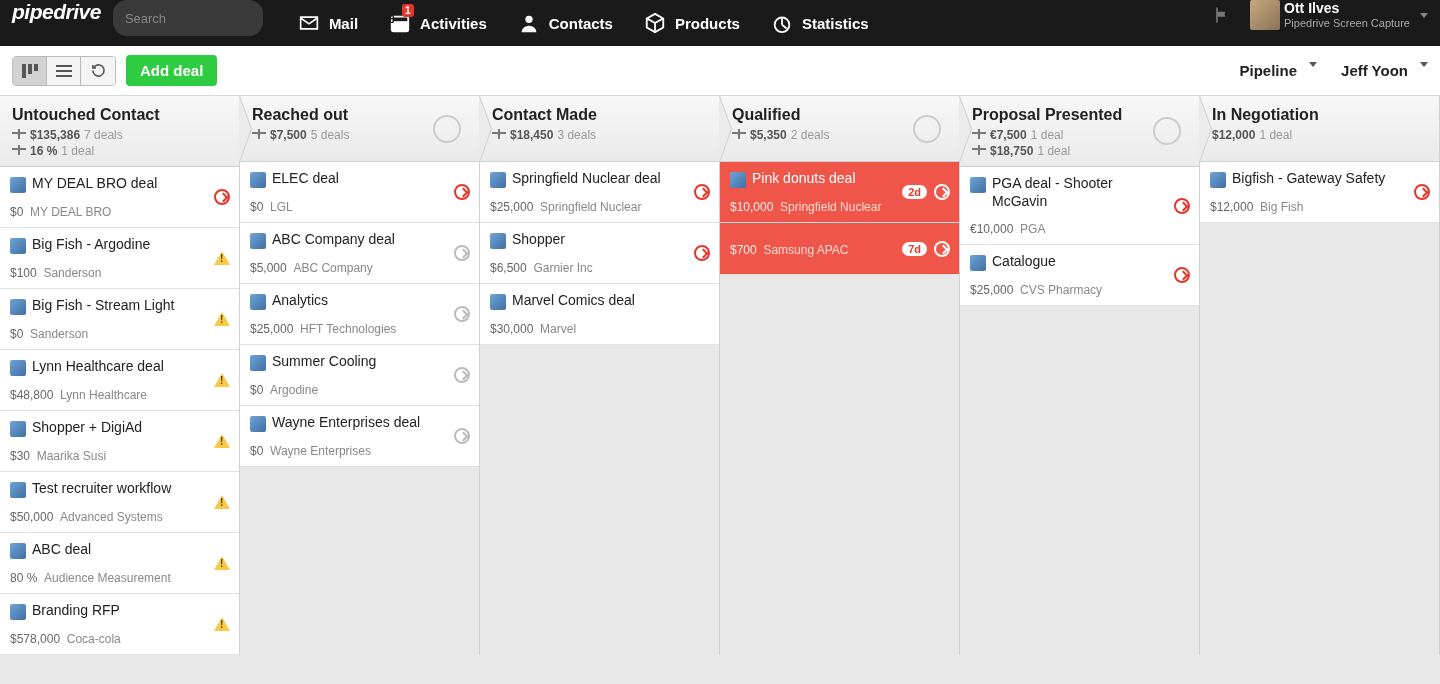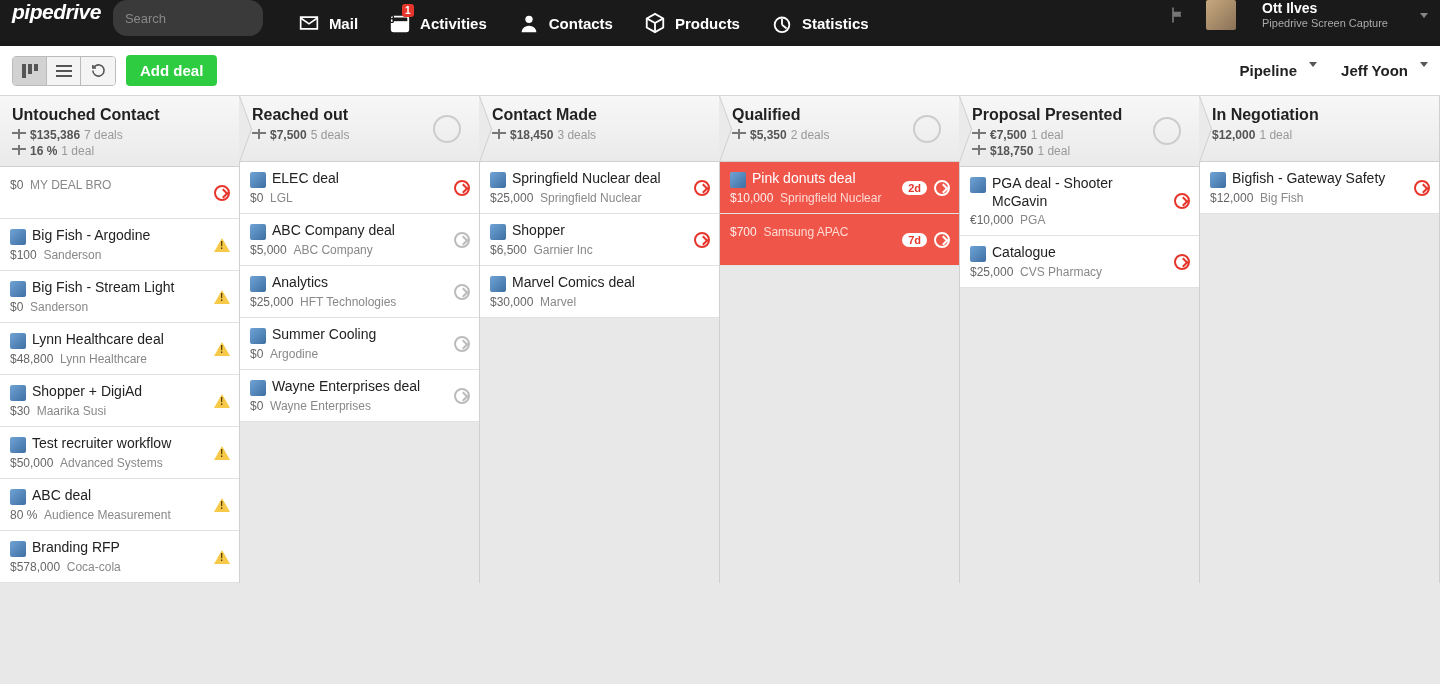--- a/index.html
+++ b/index.html
@@ -90,21 +90,21 @@
   .topbar-right {
     margin-left: auto;
     display: flex;
     align-items: center;
     gap: 16px;
   }
   .flag-icon svg { fill: #777; }
   .user-block {
     display: flex;
     align-items: center;
-    gap: 26px;
+    gap: 4px;
     cursor: pointer;
   }
   .avatar {
     width: 30px;
     height: 30px;
     background: linear-gradient(135deg,#c7a97f,#8a7257);
     border-radius: 2px;
   }
   .user-text { line-height: 1.2; }
   .user-name { font-weight: 700; font-size: 14px; }
@@ -247,21 +247,21 @@
     cursor: pointer;
   }
   .card.red { background: #ef5548; color: #fff; }
   .card-head { display: flex; align-items: flex-start; gap: 6px; }
   .card-av {
     width: 16px; height: 16px; flex: 0 0 16px;
     background: linear-gradient(135deg,#6fa3d6,#3f6fa3);
     border-radius: 2px; margin-top: 2px;
   }
   .card-title { font-size: 14px; font-weight: 500; line-height: 1.25; padding-right: 26px; }
-  .card-sub { font-size: 12px; color: #888; margin-top: 3px; }
+  .card-sub { font-size: 12px; color: #888; margin-top: 12px; }
   .card.red .card-sub { color: #ffd9d4; }
   .card-sub .amt { color: #666; }
   .card.red .card-sub .amt { color: #fff; opacity: .9; }
   .status-icon {
     position: absolute;
     right: 8px;
     top: 50%;
     transform: translateY(-50%);
     width: 18px; height: 18px;
     display: flex; align-items: center; justify-content: center;
@@ -428,20 +428,24 @@
           <span class="deals-count">7 deals</span>
         </div>
         <div class="col-stats">
           <span class="scale-icon"></span>
           <b>16 %</b> 
           <span class="deals-count">1 deal</span>
         </div>
       </div>
       <div class="cards">
         <div class="card">
+          <div class="card-head">
+            <span class="card-av"></span>
+            <span class="card-title">MY DEAL BRO deal</span>
+          </div>
           <div class="card-sub"><span class="amt">$0</span>&nbsp;&nbsp;<span>MY DEAL BRO</span></div>
           <span class="status-icon">
             <span class="chev-red"></span>
           </span>
         </div>
         <div class="card">
           <div class="card-head">
             <span class="card-av"></span>
             <span class="card-title">Big Fish - Argodine</span>
           </div>

